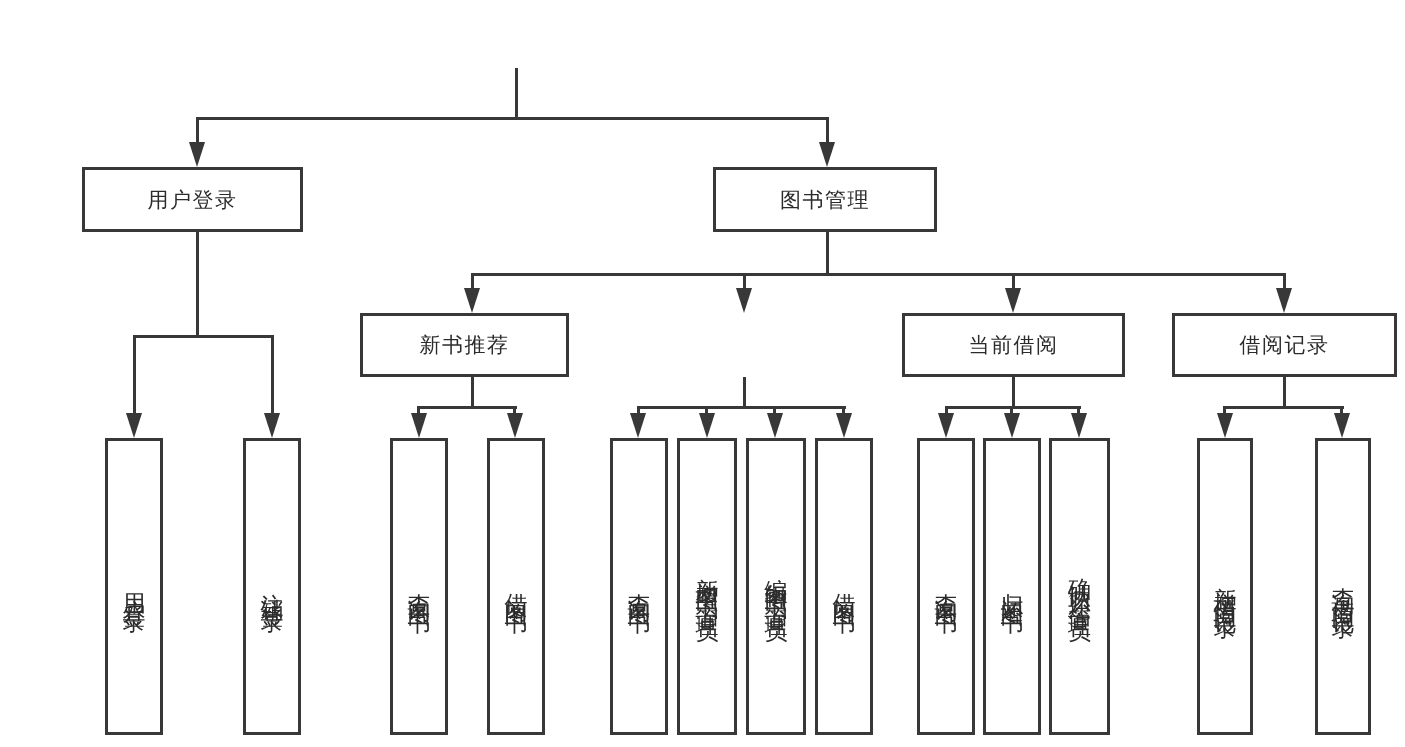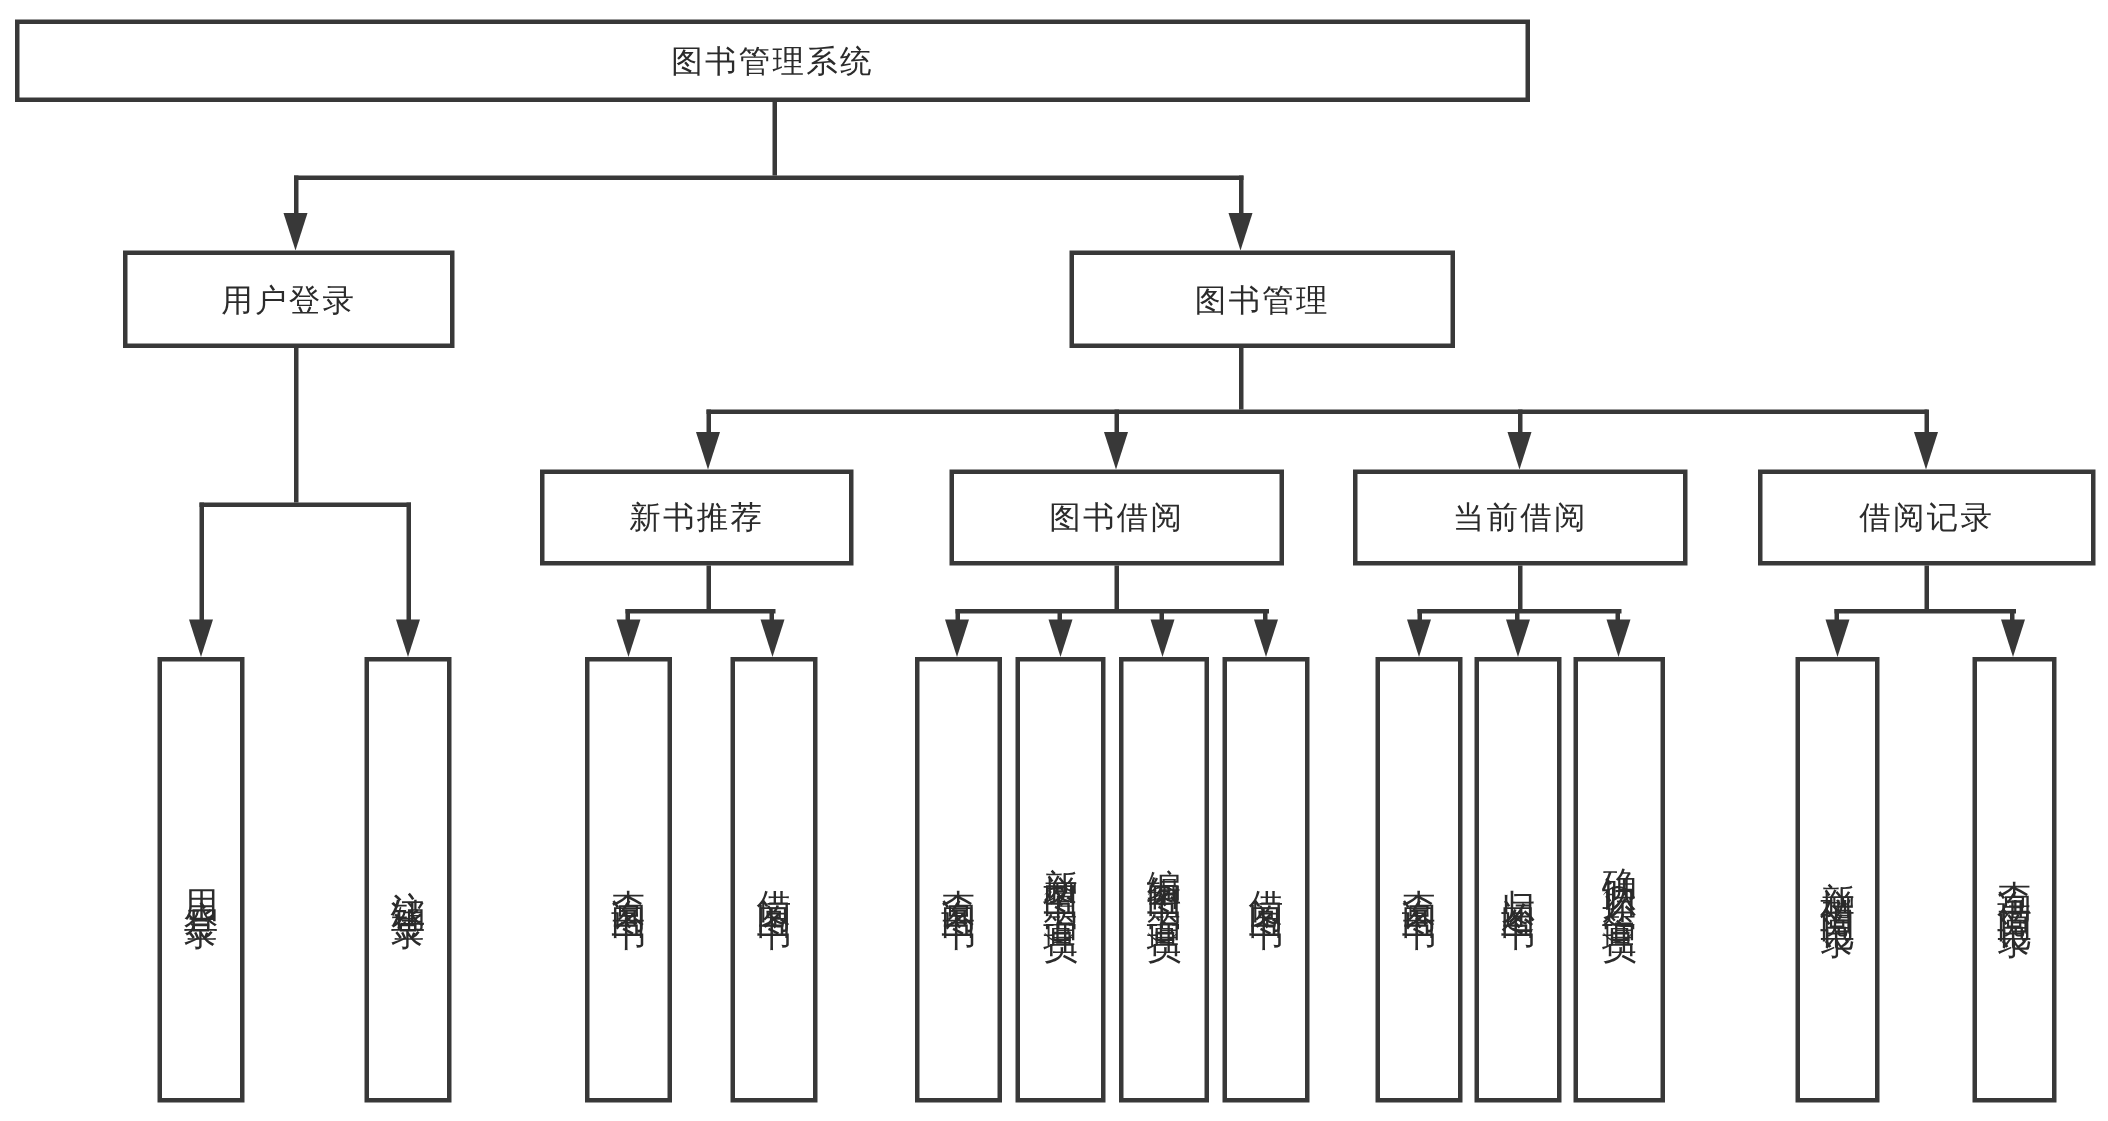--- a/index.html
+++ b/index.html
@@ -30,35 +30,32 @@
   .watermark{
     position:absolute;left:1150px;top:712px;z-index:5;
     font-size:21px;color:var(--watermark,#b5b5b5);white-space:nowrap;letter-spacing:1px;
   }
 </style>
 </head>
 <body>
 
 <div class="stage">
 
-  <div class="box hbox" style="left:10px;top:13px;width:1010px;height:55px">
-    <span>图书管理系统</span>
-  </div>
 
   <div class="vline" style="left:515px;top:68px;height:49px"></div>
   <div class="hline" style="left:196px;top:117px;width:633px"></div>
   <div class="vline" style="left:196px;top:117px;height:33px"></div>
   <div class="ahead" style="left:189px;top:142px"></div>
   <div class="vline" style="left:826px;top:117px;height:33px"></div>
   <div class="ahead" style="left:819px;top:142px"></div>
 
   <div class="box hbox" style="left:82px;top:167px;width:221px;height:65px">
     <span>用户登录</span>
   </div>
-  <div class="box hbox" style="left:713px;top:167px;width:257px;height:65px">
+  <div class="box hbox" style="left:713px;top:167px;width:224px;height:65px">
     <span>图书管理</span>
   </div>
 
   <div class="vline" style="left:196px;top:232px;height:103px"></div>
   <div class="hline" style="left:133px;top:335px;width:141px"></div>
   <div class="vline" style="left:133px;top:335px;height:85px"></div>
   <div class="ahead" style="left:126px;top:413px"></div>
   <div class="vline" style="left:271px;top:335px;height:85px"></div>
   <div class="ahead" style="left:264px;top:413px"></div>
 
@@ -68,23 +65,20 @@
   <div class="ahead" style="left:464px;top:288px"></div>
   <div class="vline" style="left:743px;top:273px;height:20px"></div>
   <div class="ahead" style="left:736px;top:288px"></div>
   <div class="vline" style="left:1012px;top:273px;height:20px"></div>
   <div class="ahead" style="left:1005px;top:288px"></div>
   <div class="vline" style="left:1283px;top:273px;height:20px"></div>
   <div class="ahead" style="left:1276px;top:288px"></div>
 
   <div class="box hbox" style="left:360px;top:313px;width:209px;height:64px">
     <span>新书推荐</span>
-  </div>
-  <div class="box hbox" style="left:633px;top:313px;width:223px;height:64px">
-    <span>图书借阅</span>
   </div>
   <div class="box hbox" style="left:1172px;top:313px;width:225px;height:64px">
     <span>借阅记录</span>
   </div>
   <div class="box hbox" style="left:902px;top:313px;width:223px;height:64px">
     <span>当前借阅</span>
   </div>
 
   <div class="vline" style="left:471px;top:377px;height:29px"></div>
   <div class="hline" style="left:417px;top:406px;width:100px"></div>

